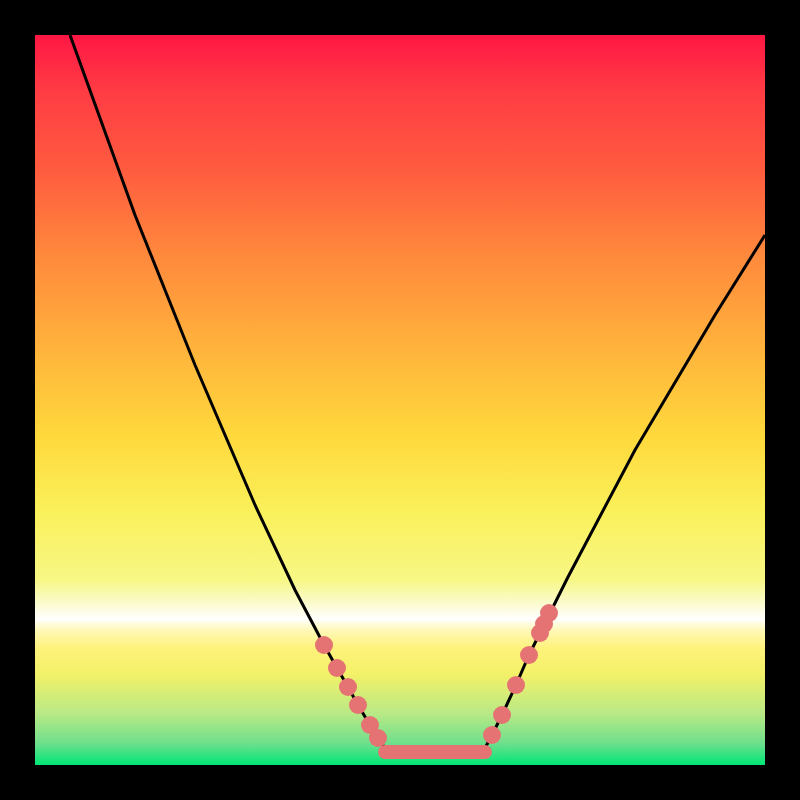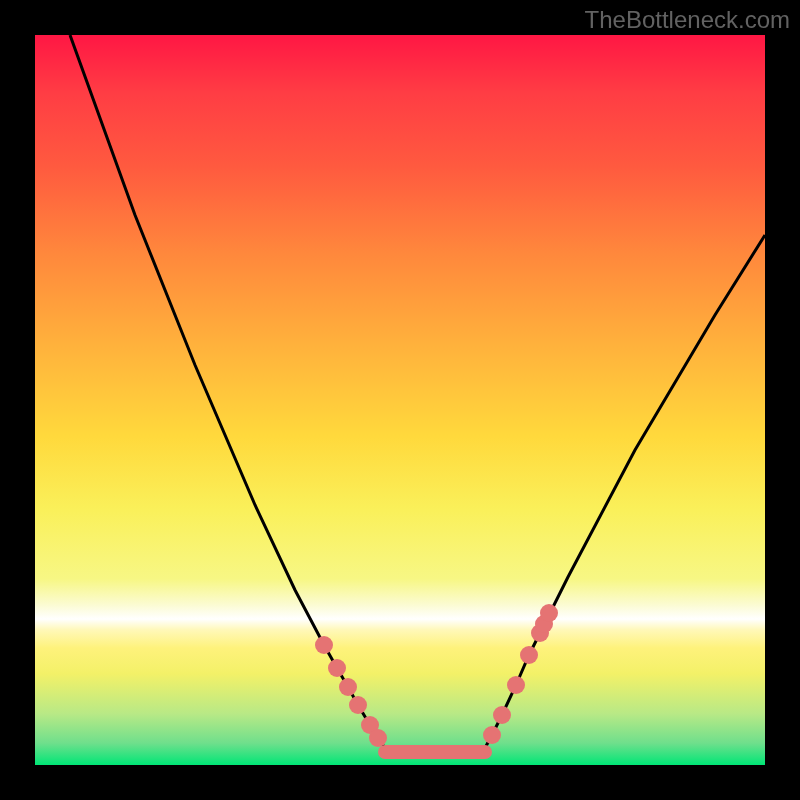--- a/index.html
+++ b/index.html
@@ -95,15 +95,14 @@
         <circle cx="457" cy="700" r="9" class="dot"></circle>
         <circle cx="467" cy="680" r="9" class="dot"></circle>
         <circle cx="481" cy="650" r="9" class="dot"></circle>
         <circle cx="494" cy="620" r="9" class="dot"></circle>
         <circle cx="505" cy="598" r="9" class="dot"></circle>
         <circle cx="509" cy="589" r="9" class="dot"></circle>
         <circle cx="514" cy="578" r="9" class="dot"></circle>
       </g>
   </svg>
 
-  <div class="watermark">TheBottleneck.com</div>
 
 </div>
 
 </body></html>

